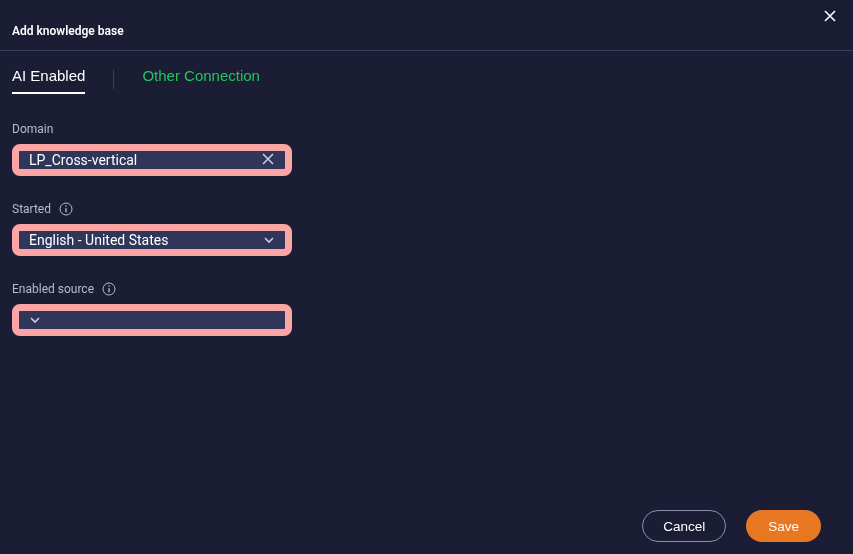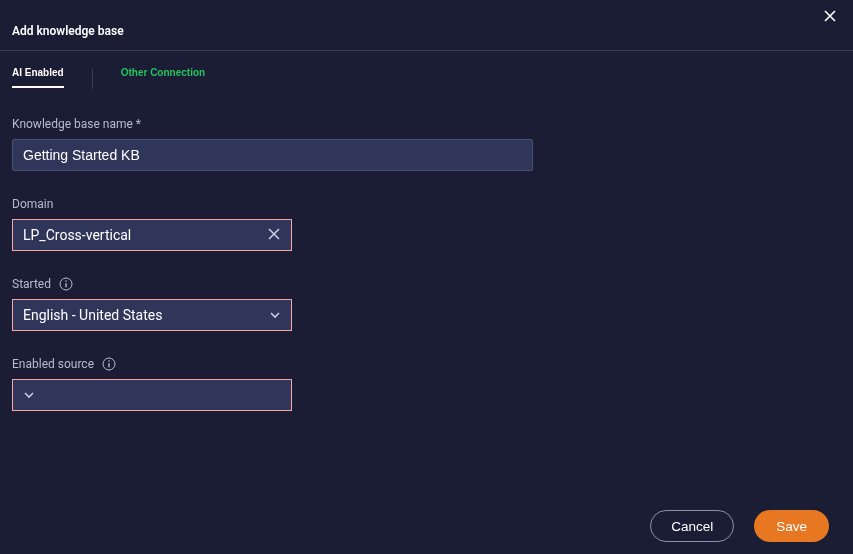--- a/index.html
+++ b/index.html
@@ -35,22 +35,22 @@
       font-size: 12px;
       font-weight: 600;
     }
     .tabs {
       display: flex;
       gap: 0;
       padding: 16px 12px 0 12px;
       align-items: flex-start;
     }
     .tab {
-      font-size: 10px;
-      font-weight: 700;
+      font-size: 15px;
+      font-weight: 400;
       padding-bottom: 8px;
       cursor: pointer;
       background: none;
       border: none;
       position: relative;
     }
     .tab.active {
       color: #ffffff;
       border-bottom: 2px solid #ffffff;
     }
@@ -93,22 +93,22 @@
       border-radius: 2px;
       color: #ffffff;
       font-size: 14px;
       padding: 0 10px;
       outline: none;
     }
     .input-narrow {
       width: 280px;
       height: 32px;
       background: #303659;
-      border: 1px solid #fca5a5;
-      border-radius: 0;
+      border: 7px solid #fca5a5;
+      border-radius: 8px;
       color: #ffffff;
       font-size: 14px;
       padding: 0 10px;
       outline: none;
       display: flex;
       align-items: center;
       justify-content: space-between;
       cursor: pointer;
     }
     .input-narrow .value { flex: 1; }
@@ -120,21 +120,21 @@
       justify-content: center;
       background: none;
       border: none;
       padding: 0;
     }
     .clear-btn svg { width: 14px; height: 14px; }
     .chevron svg { width: 12px; height: 12px; }
     .footer {
       position: absolute;
       bottom: 12px;
-      right: 24px;
+      right: 32px;
       display: flex;
       gap: 20px;
     }
     .btn {
       height: 32px;
       border-radius: 16px;
       font-size: 13.5px;
       font-weight: 500;
       padding: 0 20px;
       cursor: pointer;
@@ -170,24 +170,20 @@
 </div>
 
 <div class="tabs">
   <button class="tab active">AI Enabled</button>
   <div class="tab-divider"></div>
   <button class="tab inactive">Other Connection</button>
 </div>
 
 <div class="form">
 
-  <div class="field-group">
-    <div class="field-label">Knowledge base name *</div>
-    <input class="input-wide" type="text" value="Getting Started KB" style="">
-  </div>
 
   <div class="field-group">
     <div class="field-label">Domain</div>
     <div class="input-narrow">
       <span class="value">LP_Cross-vertical</span>
       <button class="clear-btn">
         <span>
           <svg viewBox="0 0 14 14" fill="none" stroke="currentColor" stroke-width="1.6">
               <path d="M2 2 L12 12 M12 2 L2 12"></path>
             </svg>

